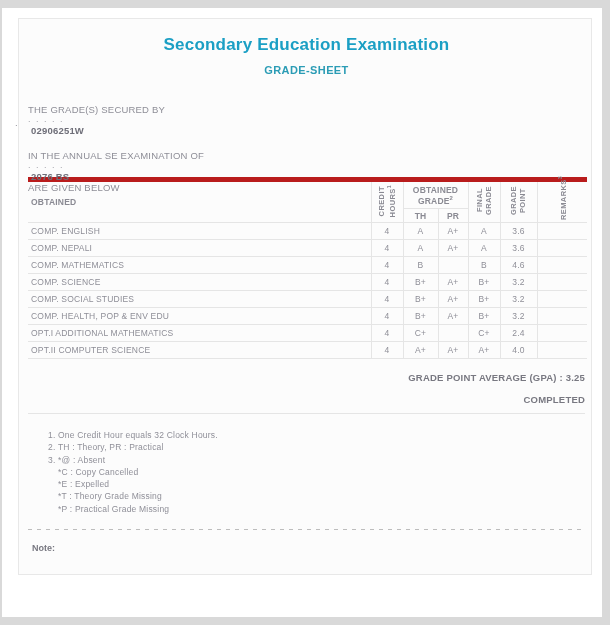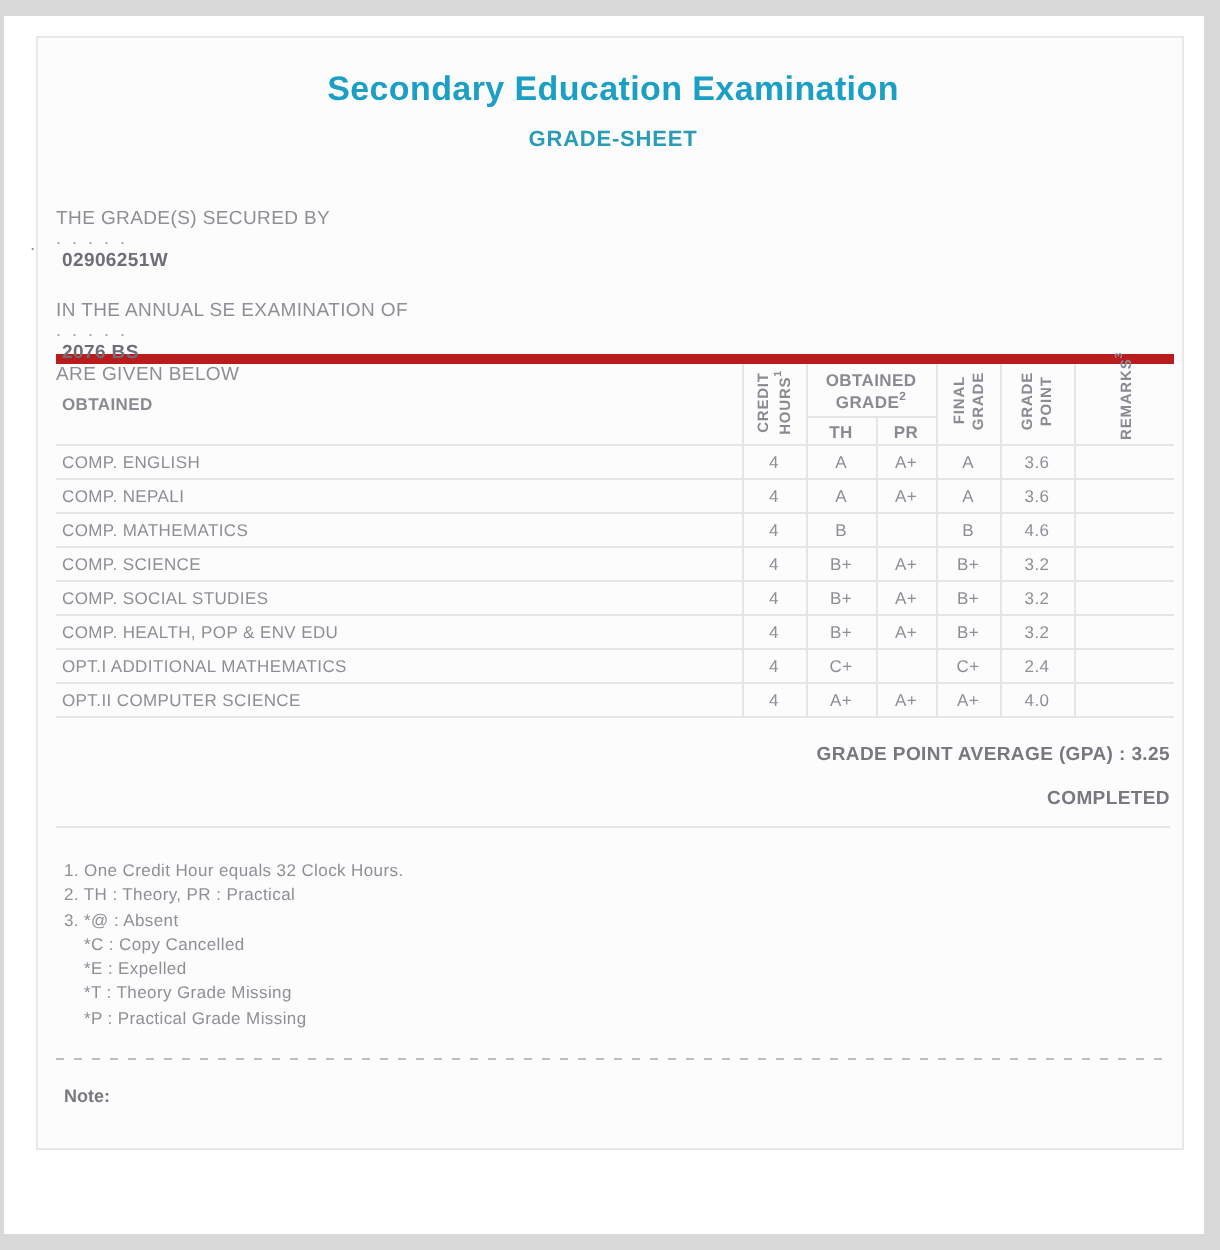--- a/index.html
+++ b/index.html
@@ -77,21 +77,21 @@
 
   .summary-line {
     text-align:right; font-size:9.5px; font-weight:bold; color:#787881;
     letter-spacing:0.2px;
   }
   .gpa-line { margin-top:13px; }
   .gpa-label::after { content:" : "; }
   .status-line { margin-top:11px; }
   .summary-divider { border:none; border-top:1px solid #e5e5e5; margin-top:8px; }
 
-  .notes { margin-top:15px; list-style:none; }
+  .notes { margin-top:15px; list-style:none;margin-left:16px; }
   .notes li {
     font-size:8.5px; color:#8f8f98; line-height:12.3px; letter-spacing:0.2px;
     padding-left:4px;
   }
   .notes li.indent { padding-left:14px; }
 
   .dashed-sep {
     margin-top:14px; height:1px;
     background:repeating-linear-gradient(to right,#bdbdbd 0 4px,transparent 4px 9px);
   }

